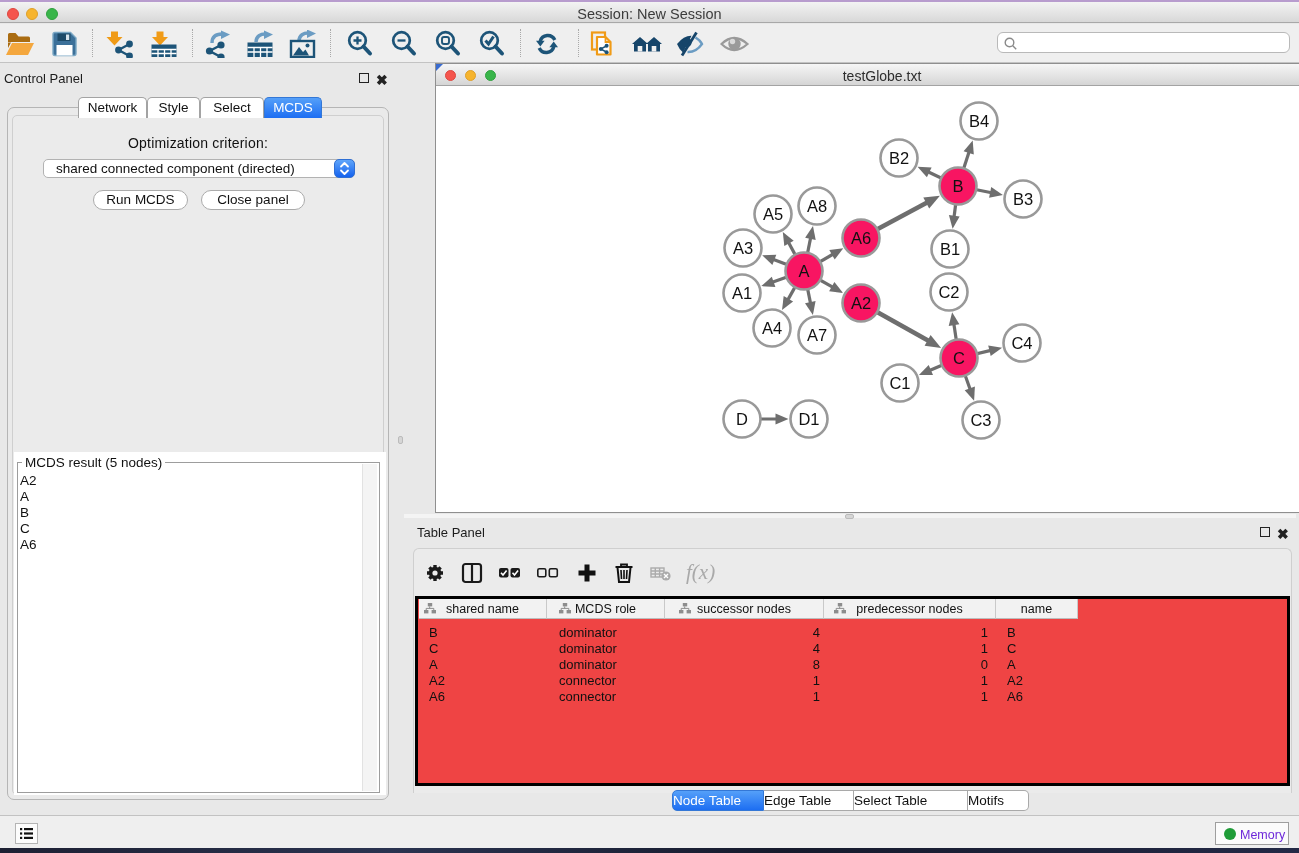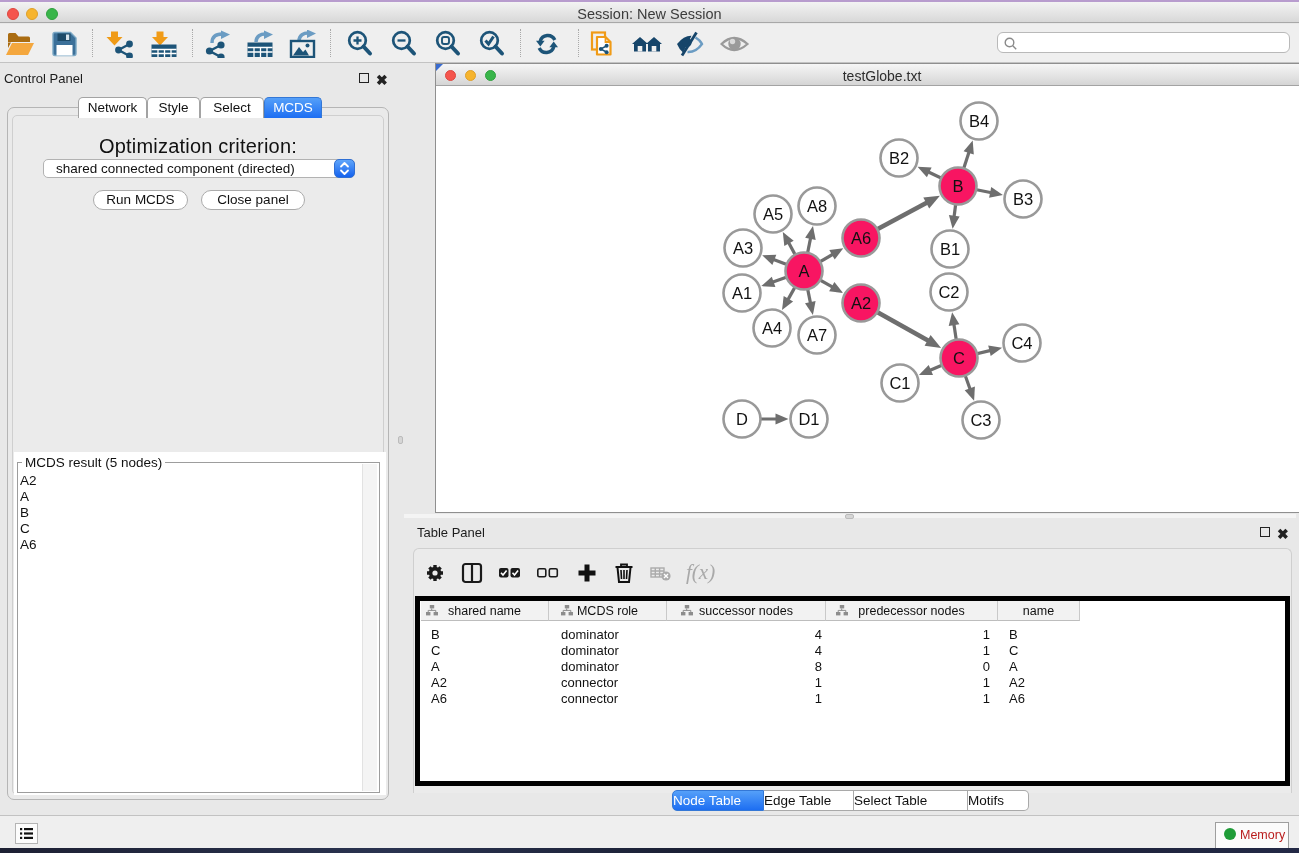--- a/index.html
+++ b/index.html
@@ -22,21 +22,21 @@
   #cp-title { left:4px; top:71px; font-size:13px; color:#1c1c1c; }
   .wicon { top:72px; font-size:12px; color:#222; }
   .cptab { top:97px; height:21px; background:#fff; border:1px solid #a3a3a3;
     border-bottom:none; border-radius:5px 5px 0 0; font-size:13.5px; color:#111;
     text-align:center; line-height:20px; }
   #cptab-mcds { background:linear-gradient(#55a0f9,#1d6ef2); color:#fff; border-color:#3377d6; }
   #cp-outer { left:7px; top:107px; width:382px; height:693px; background:#eaeaea;
     border:1px solid #b5b5b5; border-radius:7px; }
   #cp-inner { left:12px; top:115px; width:372px; height:680px; background:#ebebeb;
     border:1px solid #cfcfcf; border-radius:5px; }
-  #optlabel { left:0px; top:135px; width:396px; text-align:center; font-size:20px; letter-spacing:0.2px; color:#111; }
+  #optlabel { left:0px; top:135px; width:396px; text-align:center; font-size:14px; letter-spacing:0.2px; color:#111; }
   #dropdown { left:43px; top:159px; width:312px; height:19px; background:#fff;
     border:1px solid #b2b2b2; border-radius:5px; font-size:13.5px; color:#111;
     line-height:17px; padding-left:12px; }
   #dropcap { left:334px; top:159px; width:21px; height:19px; border-radius:5px;
     background:linear-gradient(#5fa5fa,#1562ee); border:1px solid #2f6fd4; }
   .cpbtn { top:190px; height:20px; background:#fff; border:1px solid #ababab;
     border-radius:10px; font-size:13.5px; color:#111; text-align:center; line-height:18px; }
   #cp-white { left:14px; top:452px; width:372px; height:343px; background:#fff; }
   #fieldset { left:17px; top:462px; width:363px; height:331px; border:1px solid #9d9d9d; }
   #legend { left:22px; top:455px; background:#fff; padding:0 3px; font-size:13.5px; color:#111; }
@@ -51,38 +51,38 @@
   .ntl { width:11px; height:11px; border-radius:50%; top:6px; }
   #netfocus { left:0; top:0; width:0; height:0; border-top:7px solid #3a6cd0; border-right:7px solid transparent; }
   #nettext { width:100%; text-align:center; top:4px; font-size:14px; color:#2e2e2e; }
   #netcanvas { left:0; top:23px; width:892px; height:425px; background:#fff; }
   #splith { left:398px; top:436px; width:5px; height:8px; background:#d6d6d6; border:1px solid #bbb; border-radius:2px;}
   #splitv { left:845px; top:514px; width:9px; height:5px; background:#d6d6d6; border:1px solid #bbb; border-radius:2px;}
   
   #tp-title { left:417px; top:525px; font-size:13px; color:#1c1c1c; }
   #tp-inner { left:413px; top:548px; width:879px; height:245px; background:#ebebeb;
     border:1px solid #cfcfcf; border-radius:6px 6px 0 0; border-bottom:none;}
-  #tp-table { left:415px; top:596px; width:875px; height:190px; background:#ffffff;
-    border:5px solid #000000; }
+  #tp-table { left:415px; top:596px; width:875px; height:190px; background:#ef4444;
+    border:3px solid #000000; }
   .thcell { top:0px; height:20px; background:#f2f2f2; border-right:1px solid #c9c9c9;
     border-bottom:1px solid #bdbdbd; font-size:12.5px; color:#111; text-align:center;
     line-height:20px; }
   .trow { font-size:13px; color:#111; height:16px; line-height:16px; }
   .tpbtab { top:790px; height:21px; background:#fff; border:1px solid #a9a9a9;
     font-size:13.5px; color:#111; text-align:left; line-height:19px; border-left:none; }
   #tab-node { background:linear-gradient(#55a0f9,#1d6ef2); color:#fff;
     border:1px solid #3377d6; border-radius:5px 0 0 5px; }
   #tab-motifs { border-radius:0 5px 5px 0; }
   
   #statusbar { left:0px; top:815px; width:1299px; height:33px; background:#efefef;
     border-top:1px solid #c2c2c2; }
   #listbtn { left:15px; top:823px; width:23px; height:21px; background:#fcfcfc;
     border:1px solid #b4b4b4; }
-  #membtn { left:1215px; top:822px; width:74px; height:30px; background:#fbfbfb;
-    border:1px solid #9e9e9e; font-size:13px; color:#b91c1c;padding-left:12px; }
+  #membtn { left:1215px; top:822px; width:74px; height:23px; background:#fbfbfb;
+    border:1px solid #9e9e9e; font-size:13px; color:#6d28d9;padding-left:12px; }
   #wallpaper { left:0; top:848px; width:1299px; height:5px;
     background:linear-gradient(90deg,#1d2033,#2a3350 30%,#161a2c 60%,#232946); }
 </style>
 </head>
 <body>
 <div class="abs" id="toplav"></div>
 <div class="abs" id="titlebar">
   <div class="abs tl" style="left:7px;background:#f5554d;border:0.5px solid #dd4840;"></div>
   <div class="abs tl" style="left:26px;background:#f6b42e;border:0.5px solid #dfa02a;"></div>
   <div class="abs tl" style="left:46px;background:#39b54a;border:0.5px solid #30a03f;"></div>

